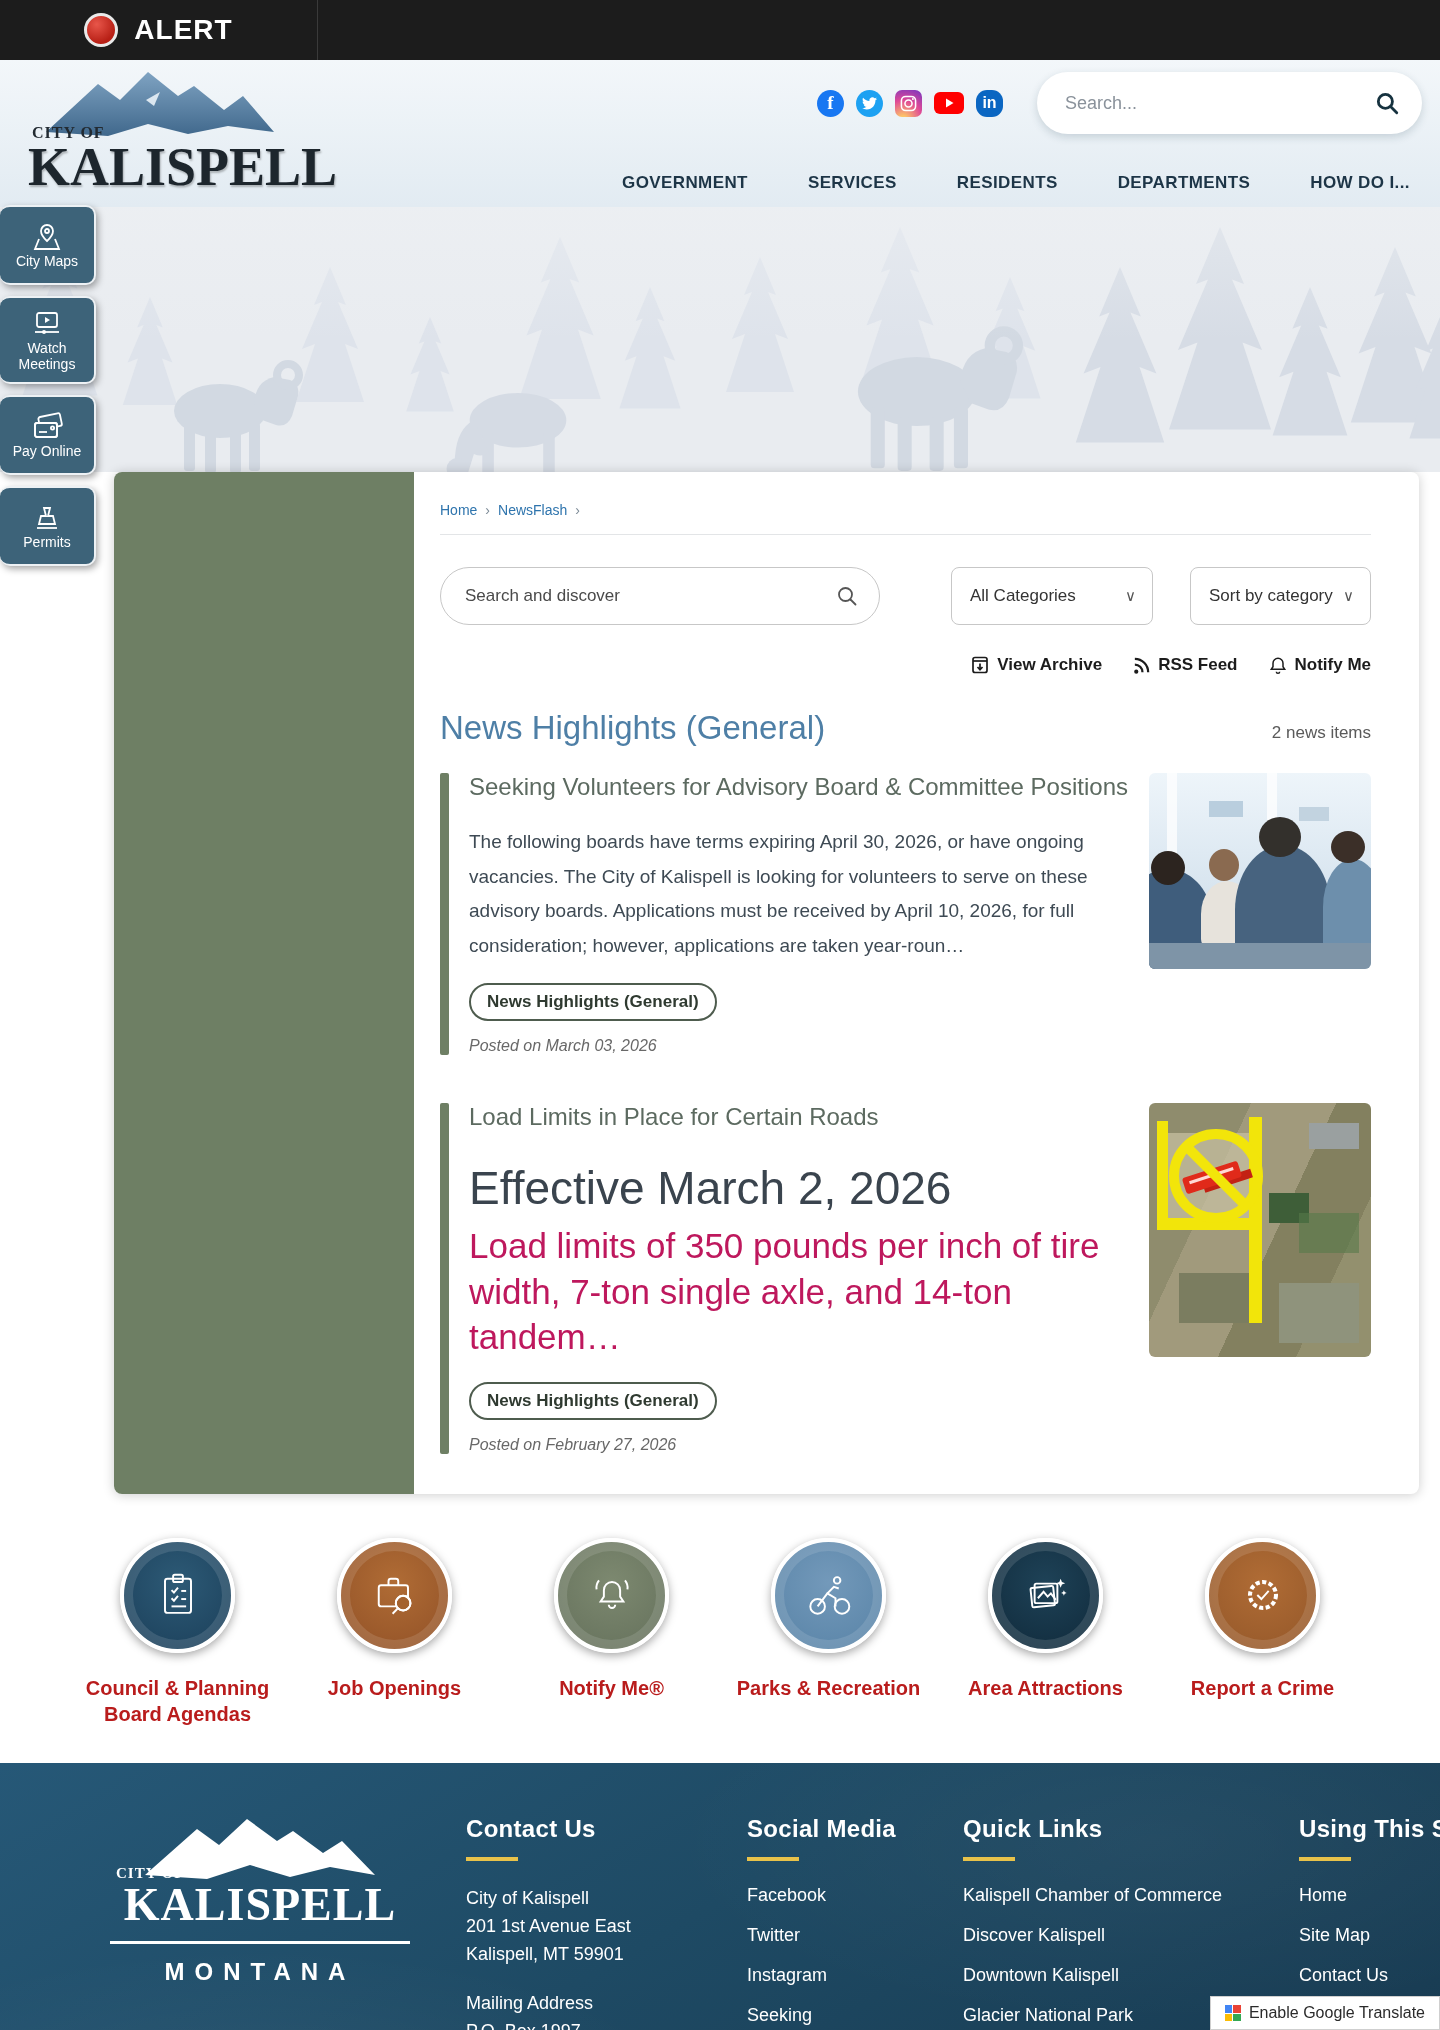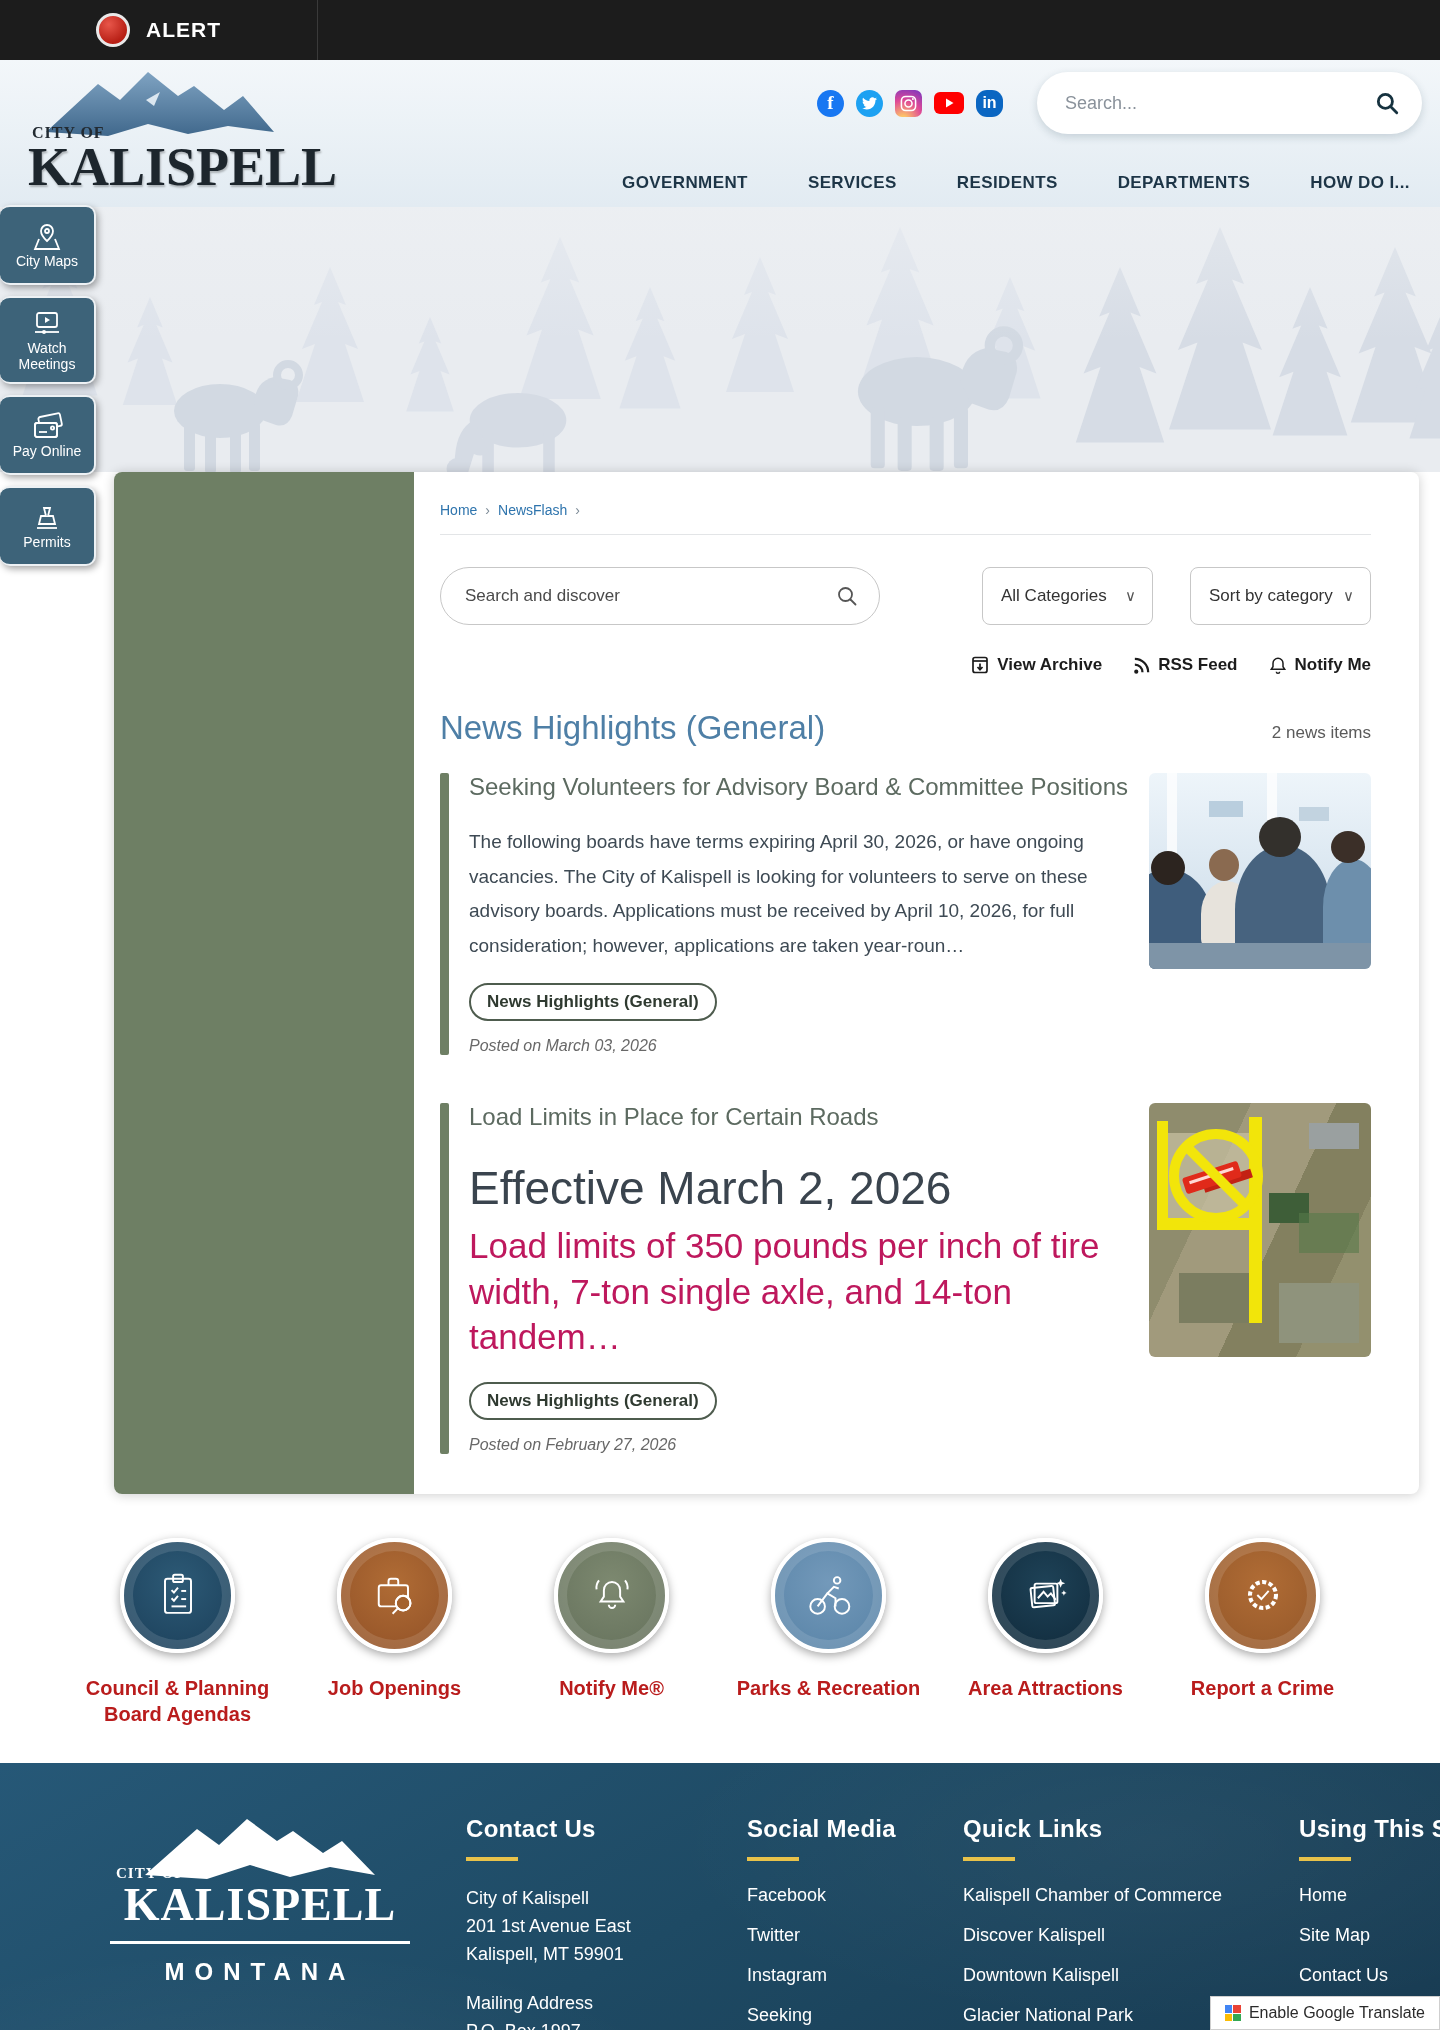--- a/index.html
+++ b/index.html
@@ -6,21 +6,21 @@
   html,body { width:1440px; }
   body {
     font-family:"Liberation Sans", sans-serif;
     background:#ffffff; position:relative; height:2030px; overflow:hidden;
     color:#3E4A54;
   }
   
   .alert-bar { height:60px; background:#1c1c1c; display:flex; align-items:stretch; }
   .alert-left { width:318px; display:flex; align-items:center; justify-content:center; gap:16px; border-right:1px solid #3a3a3a; }
   .alert-dot { width:34px; height:34px; border-radius:50%; background:radial-gradient(circle at 35% 30%, #e8564a, #b71f15 70%); border:3px solid #e9e9e9; }
-  .alert-word { color:#fff; font-size:21px; font-weight:bold; letter-spacing:1px; }
+  .alert-word { color:#fff; font-size:28px; font-weight:bold; letter-spacing:1px; }
   .alert-right { flex:1; display:flex; flex-direction:column; justify-content:center; padding-left:18px; }
   .alert-msg { color:#f2f2f2; font-size:18px; }
   .alert-read { color:#c8473d; font-size:16px; margin-top:4px; cursor:pointer; }
   
   .site-header { height:147px; background:linear-gradient(180deg,#f3f7fa 0%,#e2ebf2 100%); position:relative; }
   .logo { position:absolute; left:28px; top:6px; width:300px; cursor:pointer; }
   .logo svg { display:block; }
   .logo-cityof { position:absolute; left:4px; top:58px; font-family:"Liberation Serif", serif; font-weight:bold; font-size:16px; letter-spacing:1px; color:#222a31; }
   .logo-name { position:absolute; left:0px; top:70px; font-family:"Liberation Serif", serif; font-weight:bold; font-size:54px; color:#1d262d; text-shadow:1px 2px 2px rgba(0,0,0,.25); }
   .header-right { position:absolute; right:18px; top:12px; display:flex; align-items:center; gap:34px; }
@@ -48,21 +48,21 @@
   .green-block { width:300px; background:#6E7F64; border-radius:8px 0 0 8px; flex:none; }
   .content { flex:1; padding:30px 48px 40px 26px; min-width:0; }
   .breadcrumb { font-size:14px; color:#7c8a96; display:flex; gap:8px; align-items:center; }
   .breadcrumb a { color:#2E74AD; text-decoration:none; cursor:pointer; }
   .bc-divider { border:none; border-top:1px solid #e3e5e7; margin-top:16px; }
   .filter-row { margin-top:32px; display:flex; gap:37px; }
   .discover { flex:none; width:440px; height:58px; border:1px solid #c7c7c7; border-radius:29px; display:flex; align-items:center; padding:0 20px 0 24px; }
   .discover input { flex:1; border:none; outline:none; font-size:17px; color:#444; background:transparent; font-family:"Liberation Sans",sans-serif; }
   .discover input::placeholder { color:#4a4a4a; }
   .select { height:58px; border:1px solid #c7c7c7; border-radius:8px; display:flex; align-items:center; justify-content:space-between; padding:0 16px 0 18px; font-size:17px; color:#333; cursor:pointer; }
-  .sel-cat { width:171px; margin-left:auto; }
+  .sel-cat { width:202px; margin-left:auto; }
   .sel-sort { width:181px; }
   .chev { font-size:15px; color:#555; }
   .action-row { margin-top:30px; display:flex; justify-content:flex-end; gap:30px; }
   .action { display:flex; align-items:center; gap:7px; font-size:17px; font-weight:600; color:#1c1c1c; cursor:pointer; }
   .sec-head { margin-top:34px; display:flex; align-items:flex-end; justify-content:space-between; }
   .sec-title { font-size:33px; color:#4E7FA6; font-weight:500; }
   .sec-count { font-size:17px; color:#5a5a5a; padding-bottom:4px; }
   .news-item { margin-top:26px; display:flex; }
   .accent { width:9px; border-radius:2px; background:#6E7F64; flex:none; }
   .news-mid { flex:1; padding-left:20px; min-width:0; }

